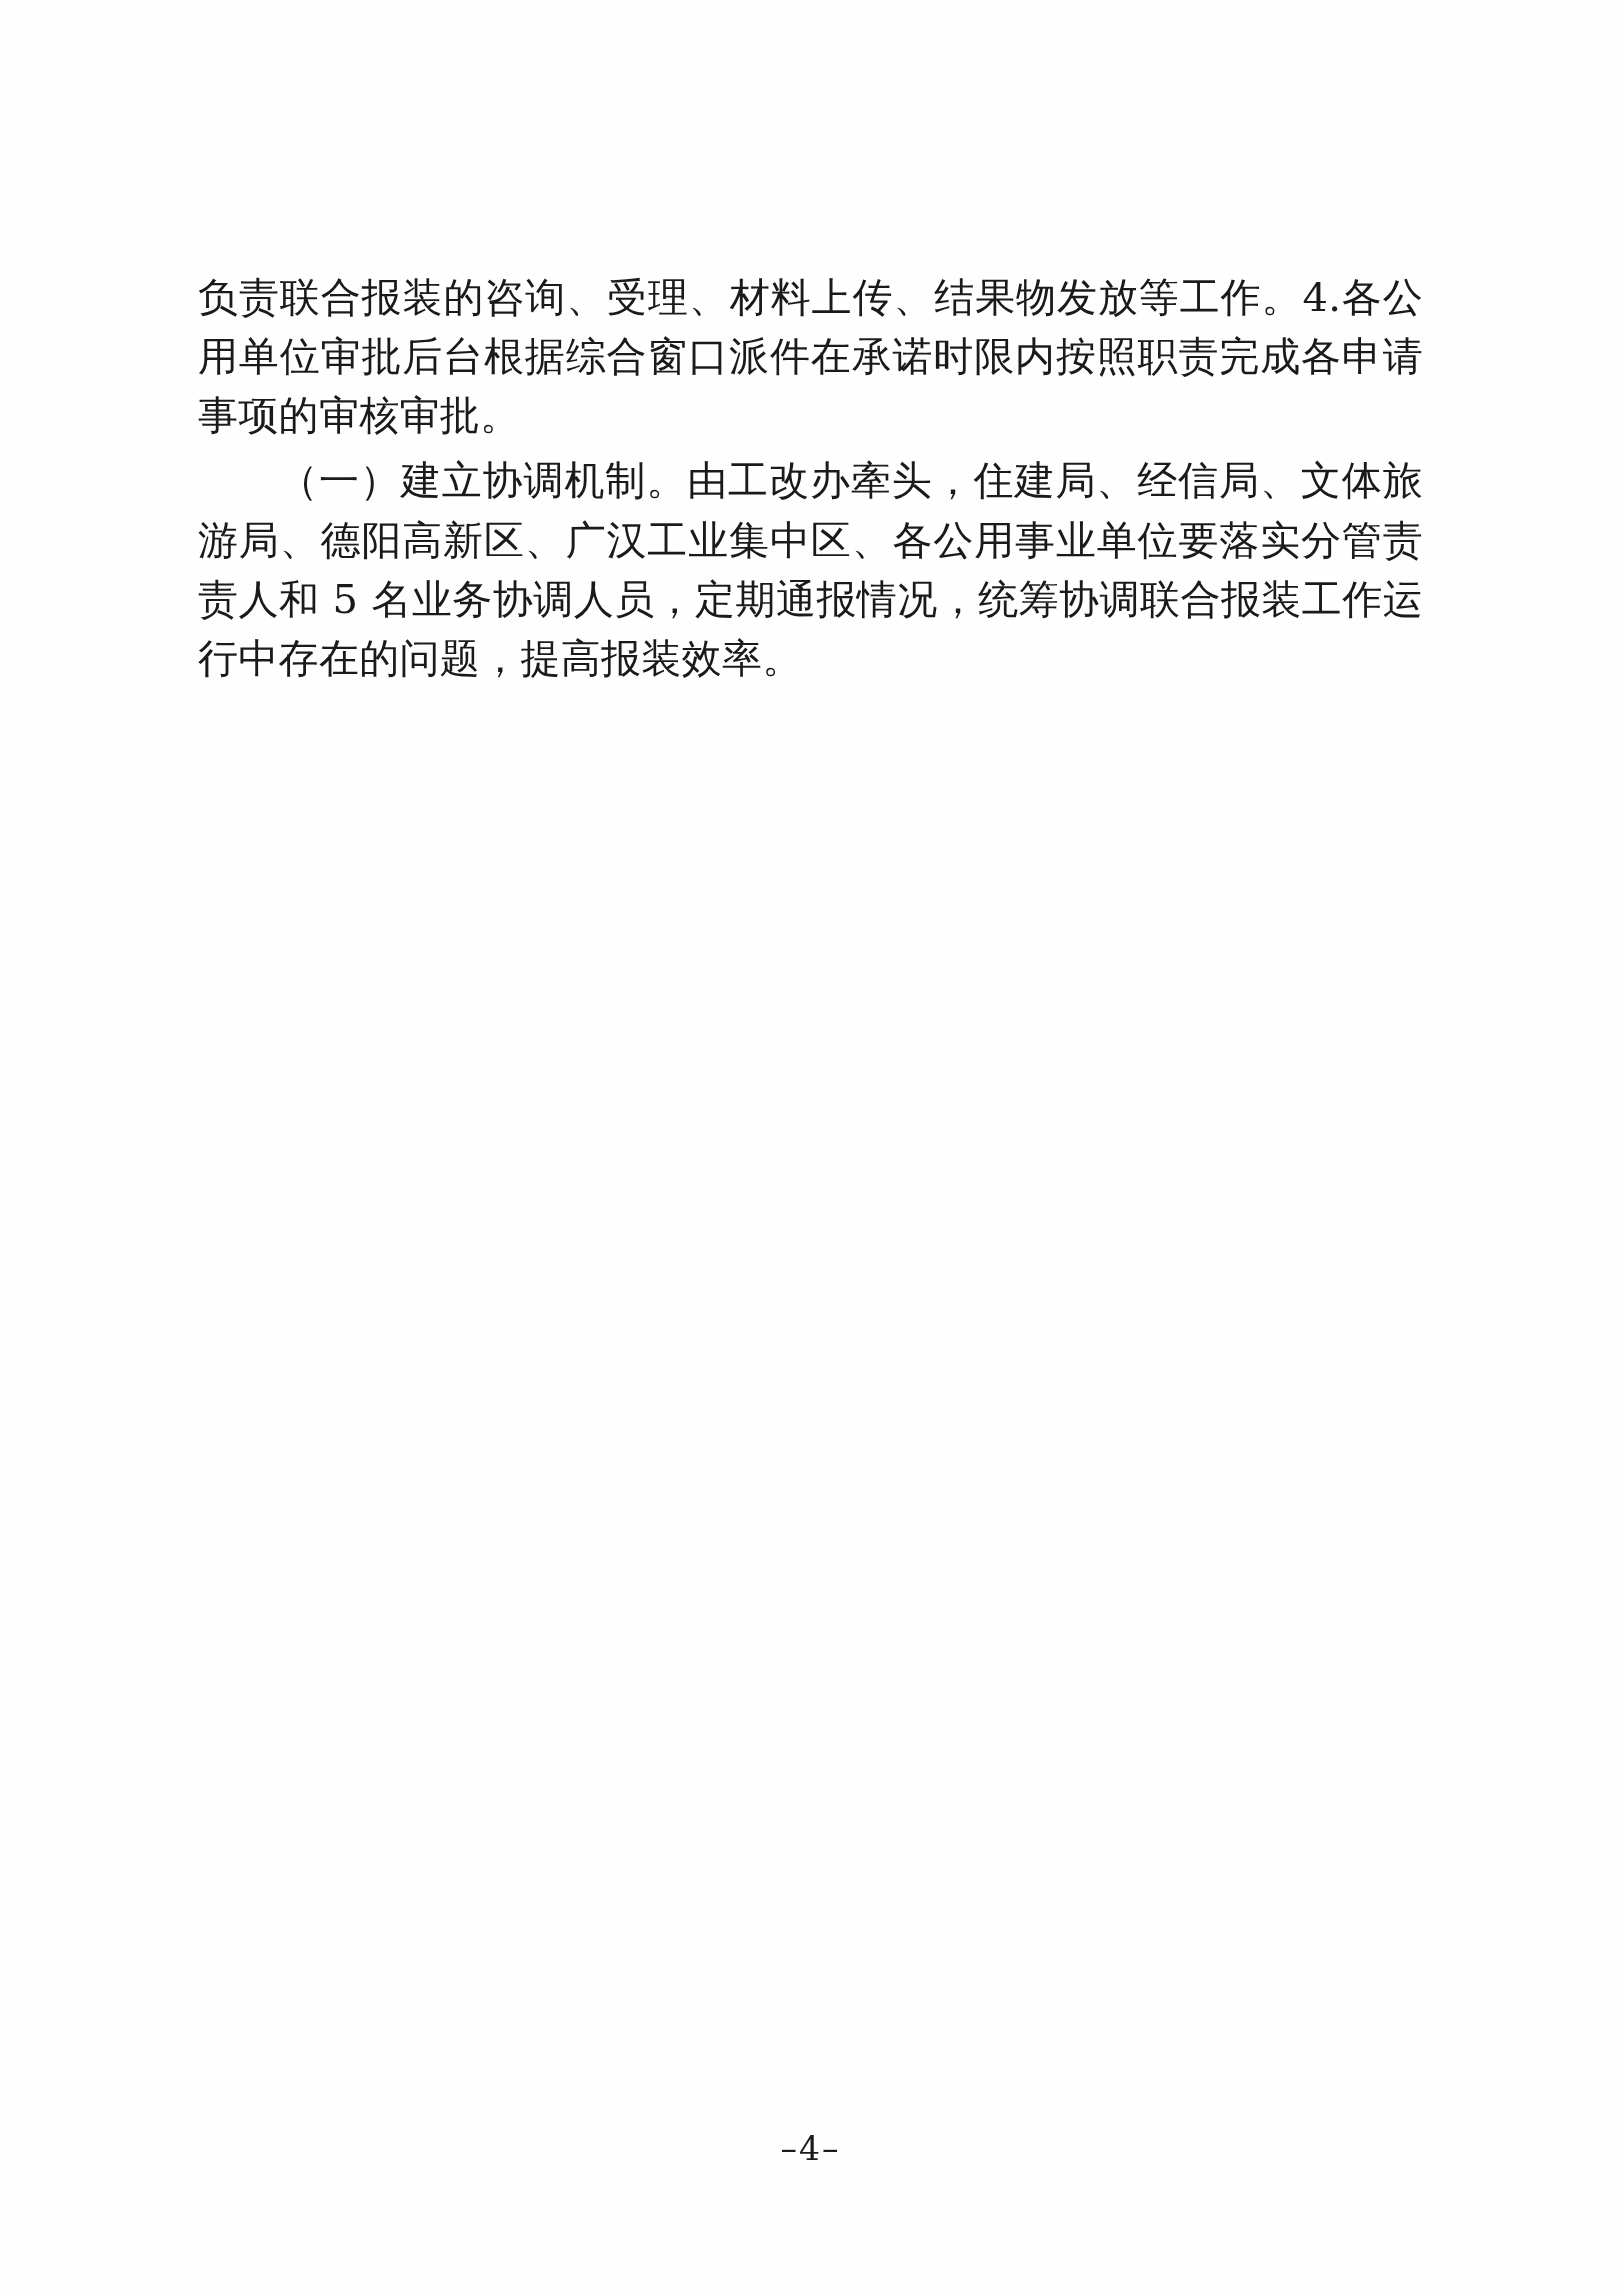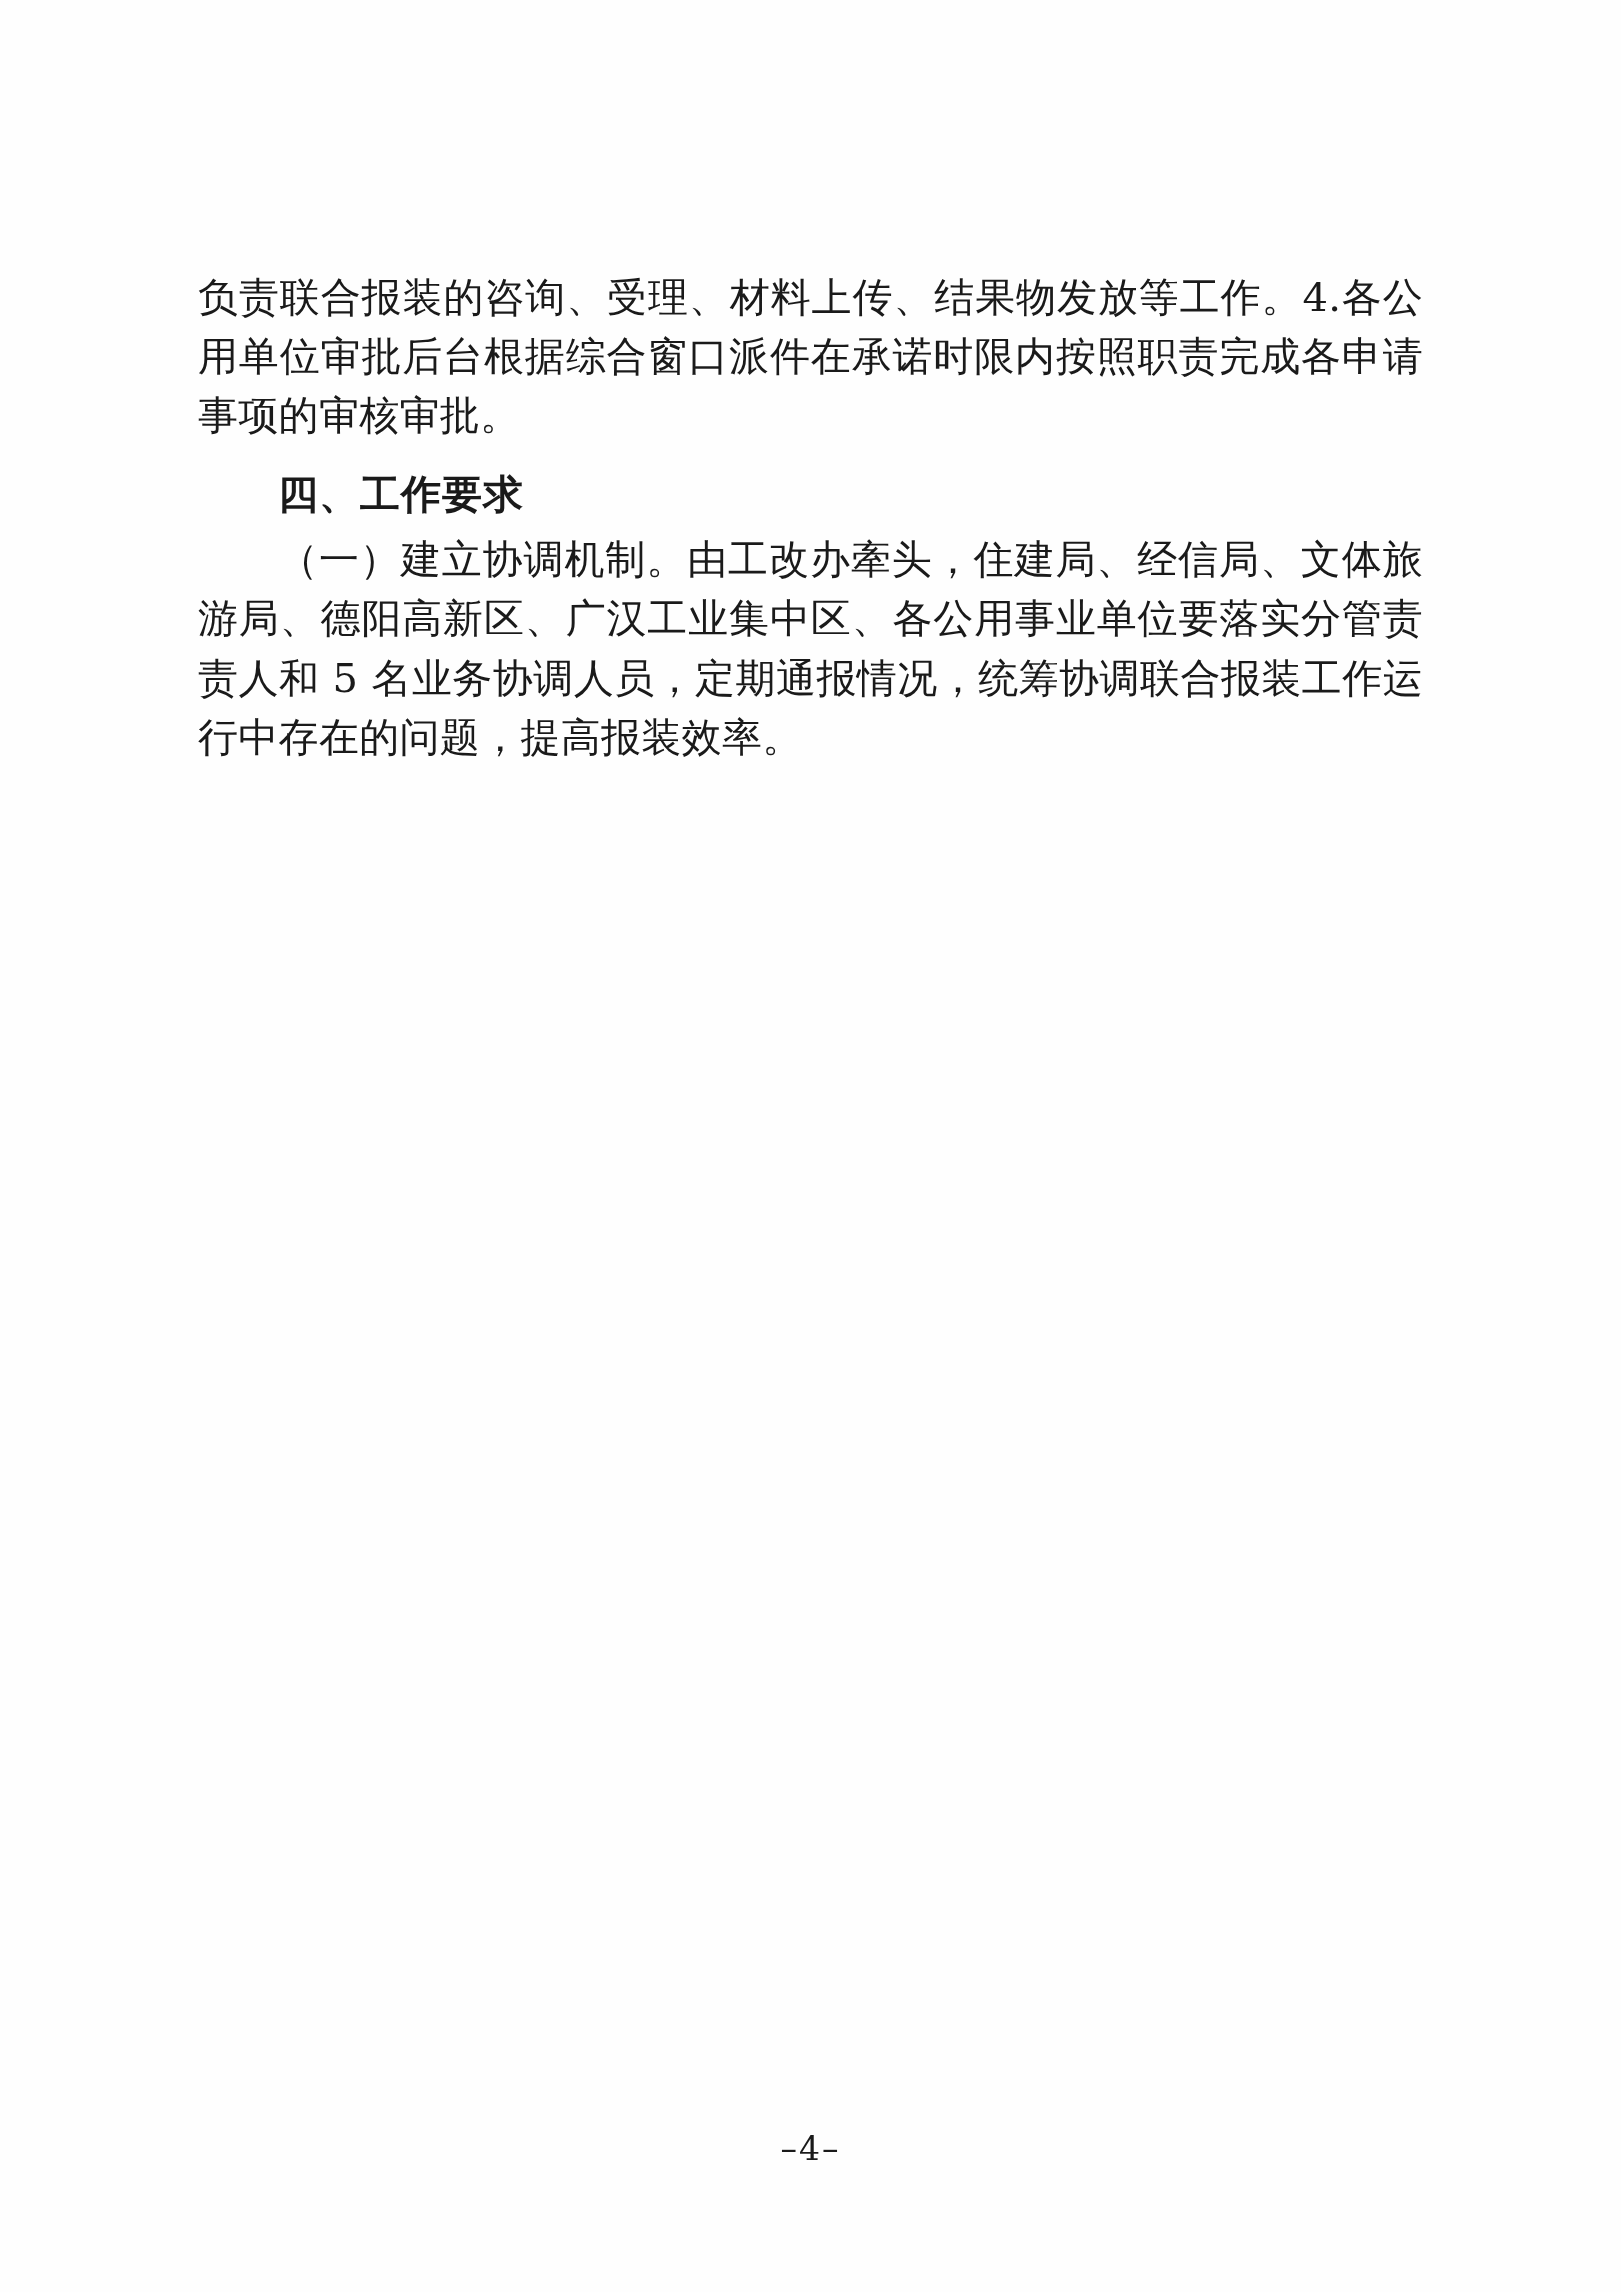--- a/index.html
+++ b/index.html
@@ -66,21 +66,20 @@
 <body>
 
 <div class="page">
   <div class="content">
 
     <p class="body-para">负责联合报装的咨询、受理、材料上传、结果物发放等工作。4.各公用单位审批后台根据综合窗口派件在承诺时限内按照职责完成各申请事项的审核审批。</p>
 
     <div class="spacer-sm"></div>
 
 
-    <h2 class="section-head">四、工作要求</h2>
 
     <p class="body-para indent">（一）建立协调机制。由工改办牽头，住建局、经信局、文体旅游局、德阳高新区、广汉工业集中区、各公用事业单位要落实分管责责人和 5 名业务协调人员，定期通报情况，统筹协调联合报装工作运行中存在的问题，提高报装效率。</p>
 
 
 
   </div>
 
   <div class="footer">–4–</div>
 </div>
 

